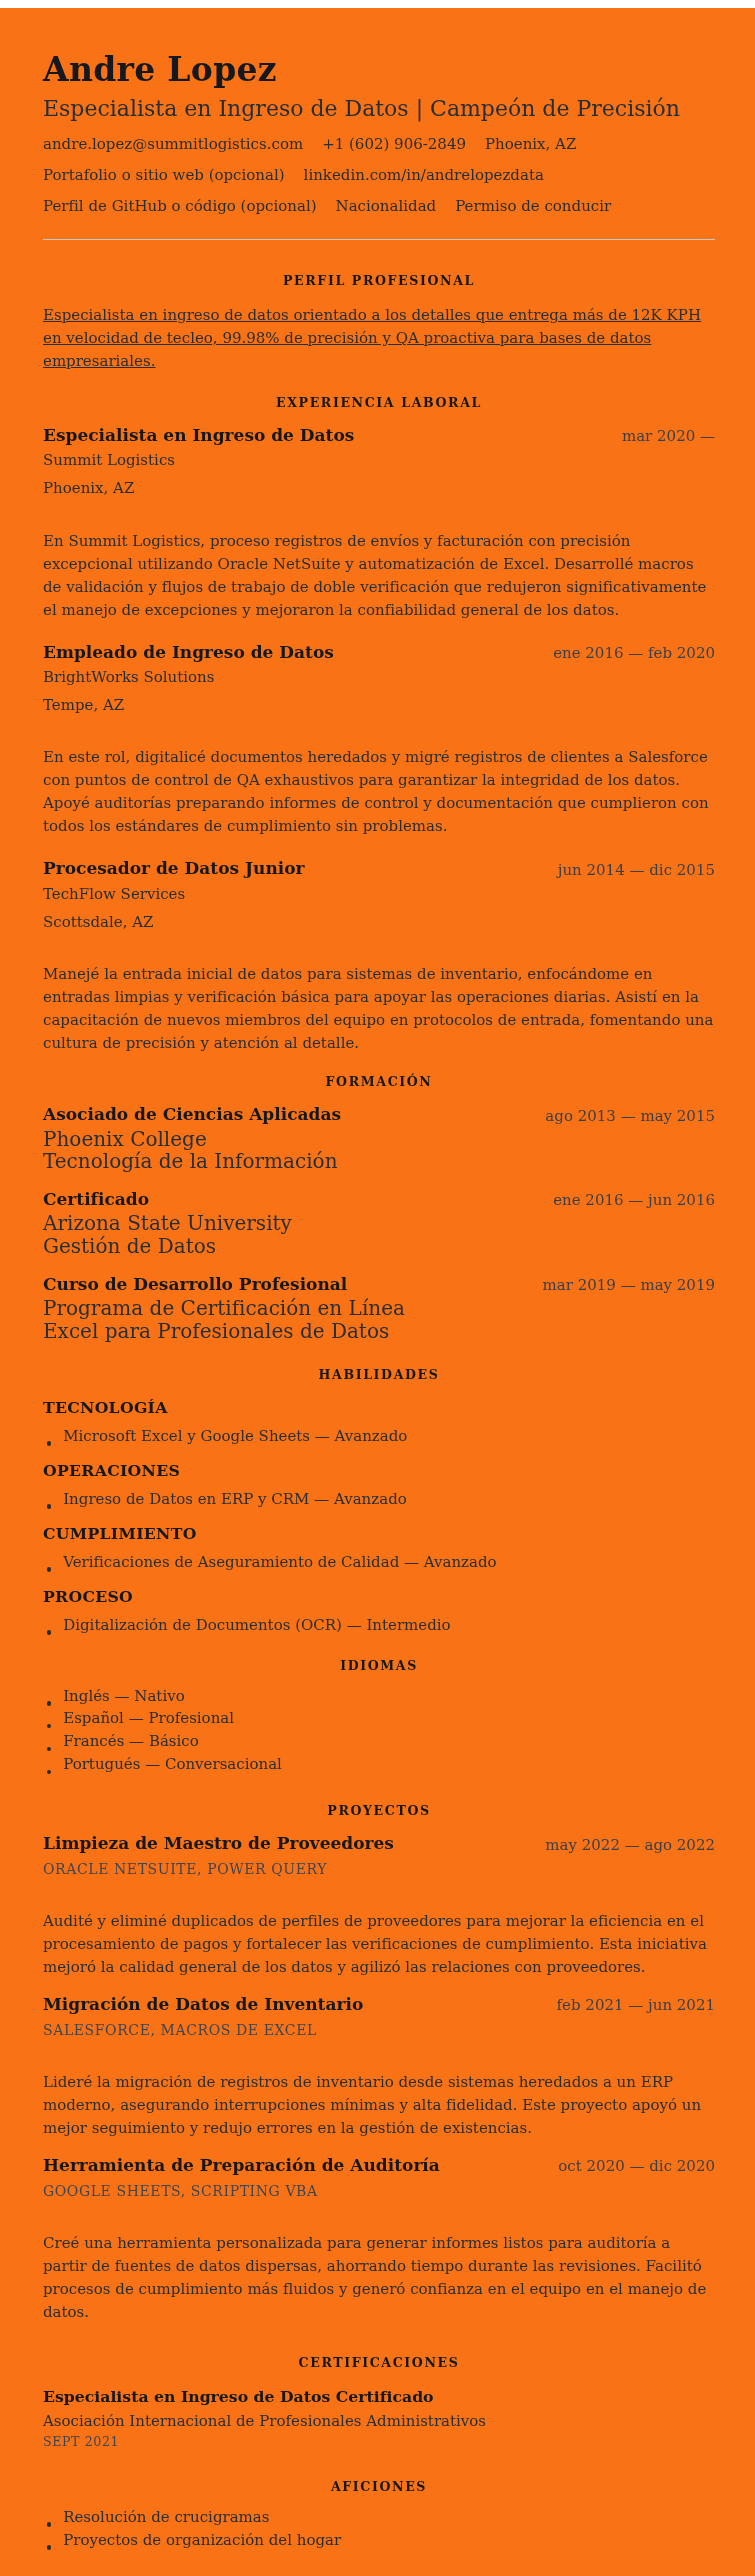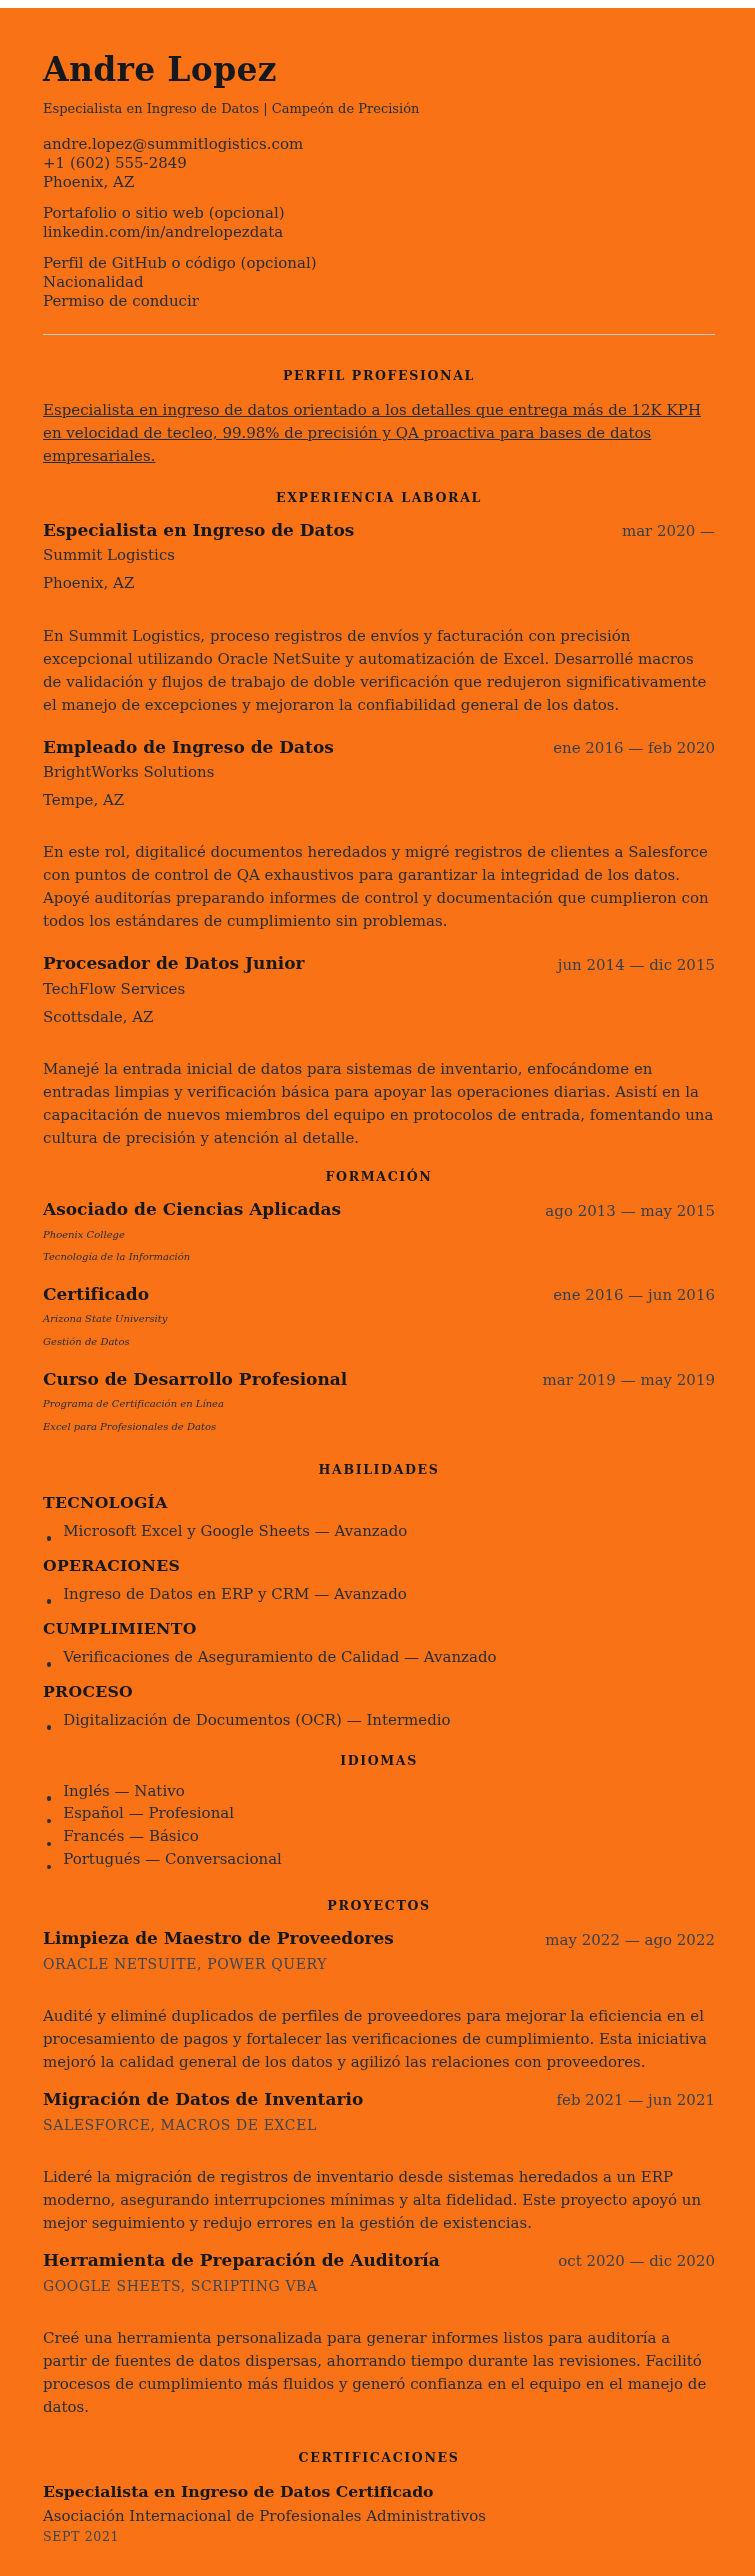--- a/index.html
+++ b/index.html
@@ -21,33 +21,32 @@
   .name {
     margin: 0;
     font-size: 33px;
     line-height: 35px;
     font-weight: 700;
     letter-spacing: 0.3px;
     color: #15181d;
   }
   .subtitle {
     margin-top: 11.3px;
-    font-size: 13px;
+    font-size: 22px;
     line-height: 21.4px;
     color: #262e38;
   }
   .contact-row {
     display: flex;
     column-gap: 19px;
     margin-top: 12px;
     font-size: 15px;
     line-height: 19px;
     color: #262e38;
     white-space: nowrap;
-    flex-direction: column;
   }
   .contact-row.first { margin-top: 15px; }
 
   .divider {
     border: 0;
     border-top: 1.3px solid #c9c9c9;
     margin: 23px 0 0 0;
   }
 
   
@@ -95,21 +94,21 @@
   }
   .item-dates {
     font-size: 15px;
     line-height: 20px;
     color: #363f4c;
     white-space: nowrap;
     padding-top: 1.3px;
   }
   .line-1 { margin-top: 5px;  font-size: 15px; line-height: 19px; }
   .line-2 { margin-top: 8.8px; font-size: 15px; line-height: 19px; }
-  .edu-line { margin-top: 3.8px; font-size: 10px; line-height: 19px; font-style: italic; }
+  .edu-line { margin-top: 3.8px; font-size: 20px; line-height: 19px; }
   .entry-desc { margin-top: 31.5px; }
 
   .project-tools {
     margin-top: 6.3px;
     font-size: 14px;
     line-height: 17.6px;
     letter-spacing: 0.6px;
     color: #3c4552;
   }
 
@@ -166,21 +165,21 @@
 <body>
 
 <div class="page">
 
   <header>
     <h1 class="name">Andre Lopez</h1>
     <div class="subtitle">Especialista en Ingreso de Datos | Campeón de Precisión</div>
 
     <div class="contact-row first">
       <span>andre.lopez@summitlogistics.com</span>
-      <span>+1 (602) 555-2849</span>
+      <span>+1 (602) 906-2849</span>
       <span>Phoenix, AZ</span>
     </div>
     <div class="contact-row">
       <span>Portafolio o sitio web (opcional)</span>
       <span>linkedin.com/in/andrelopezdata</span>
     </div>
     <div class="contact-row">
       <span>Perfil de GitHub o código (opcional)</span>
       <span>Nacionalidad</span>
       <span>Permiso de conducir</span>

